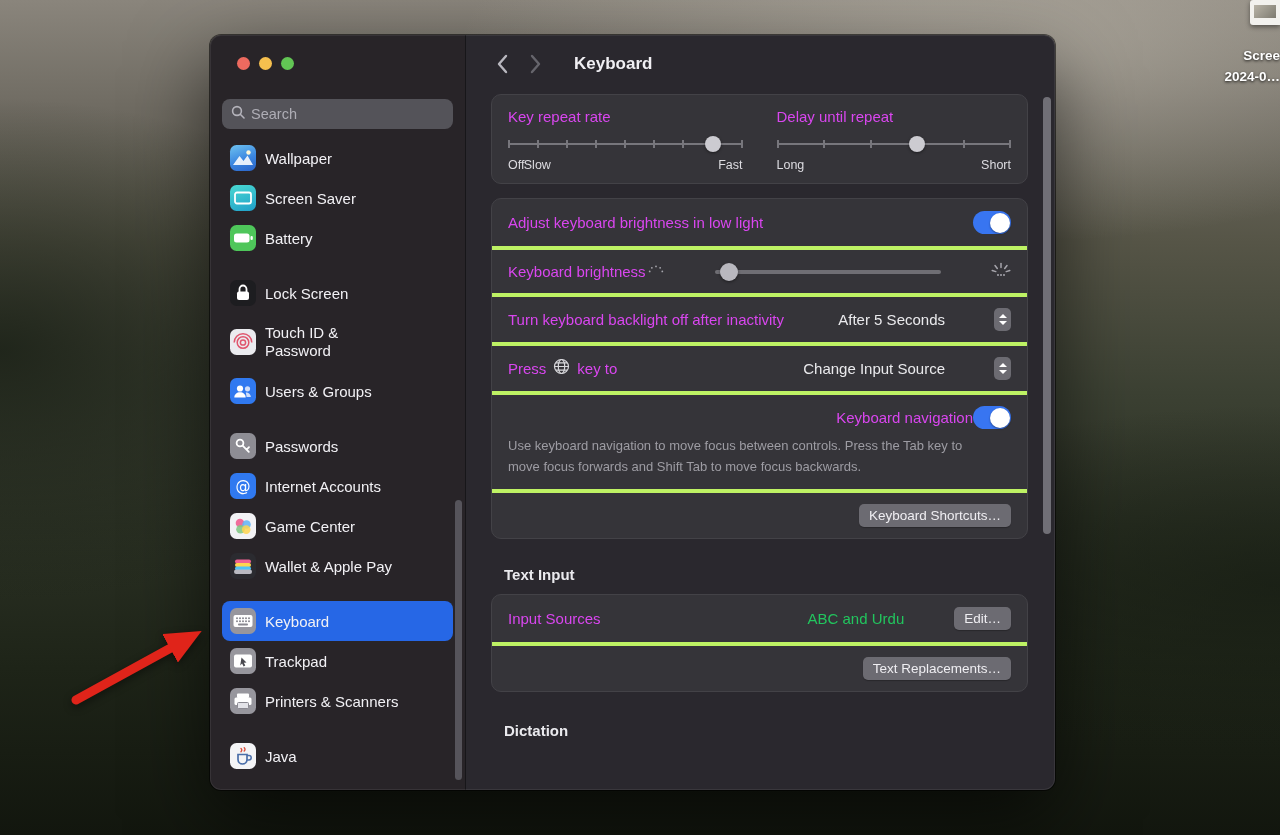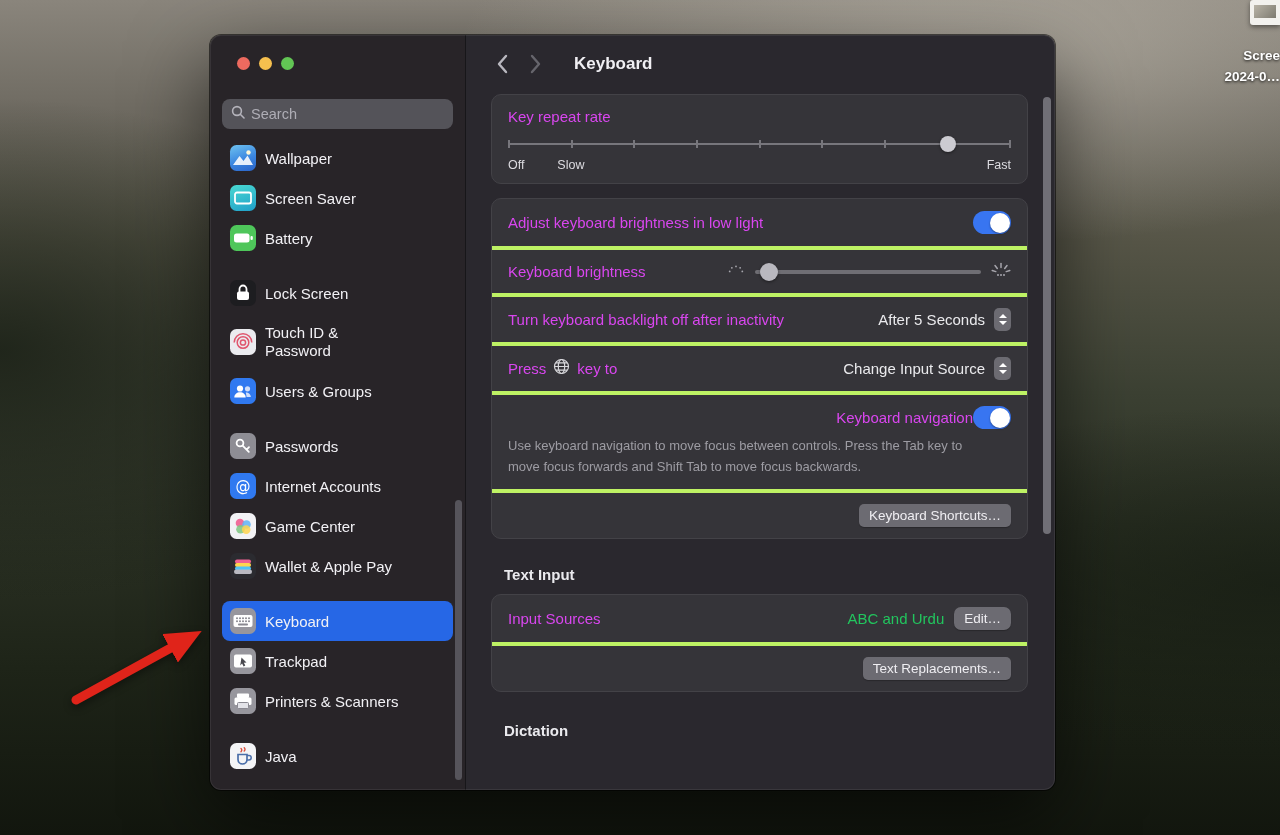--- a/index.html
+++ b/index.html
@@ -79,21 +79,21 @@
   .tl-start { position:absolute; left:0; }
   .tl-second { position:absolute; left:12.5%; transform:translateX(-50%); }
   .tl-end { position:absolute; right:0; }
 
   .card2 { margin-top:14px; }
   .crow { padding:11px 16px; display:flex; align-items:center; justify-content:space-between; min-height:47px; }
   .crow + .crow { border-top:4px solid #bef264; }
   .crow.block { display:block; }
   .crow .trow { display:flex; align-items:center; justify-content:flex-end; }
   .left-flex { display:flex; align-items:center; gap:7px; }
-  .right-flex { display:flex; align-items:center; }
+  .right-flex { display:flex; align-items:center;gap:40px; }
 
   .toggle { width:38px; height:23px; border-radius:13px; background:#3875f1; position:relative; flex:none; }
   .toggle .tknob { position:absolute; right:1.5px; top:1.5px; width:20px; height:20px;
     border-radius:50%; background:#fff; box-shadow:0 1px 2px rgba(0,0,0,.4); }
 
   .bslider { position:relative; width:226px; height:18px; margin:0 10px; }
   .bslider .track { position:absolute; left:0; right:0; top:7px; height:4px;
     border-radius:2px; background:#6f6e74; }
   .bknob { width:18px; height:18px; top:0; background:#b9b8bf; }
 
@@ -102,21 +102,21 @@
   .stepper { width:17px; height:23px; background:#6c6b72; border-radius:5px; margin-left:9px;
     display:flex; flex-direction:column; align-items:center; justify-content:center; gap:2.5px; flex:none; }
   .tri-up { width:0; height:0; border-left:4px solid transparent; border-right:4px solid transparent;
     border-bottom:4.5px solid #fff; }
   .tri-down { width:0; height:0; border-left:4px solid transparent; border-right:4px solid transparent;
     border-top:4.5px solid #fff; }
 
   .desc { font-size:13px; color:#9d9ca3; line-height:1.6; max-width:472px; margin-top:7px; }
   .btn { background:#6c6b72; border:none; color:#efeef2; font-size:13.5px;
     padding:4px 10px; border-radius:5px; font-family:inherit; box-shadow:0 1px 1px rgba(0,0,0,.25); }
-  .btn.ml { margin-left:10px;border-radius:7px; }
+  .btn.ml { margin-left:10px; }
   .crow.right { justify-content:flex-end; }
 
   .section-title { font-size:15px; font-weight:bold; color:#eaeaee; margin:27px 0 11px 13px; }
 
   .mscroll { position:absolute; right:4px; top:62px; width:8px; height:437px;
     background:#828188; border-radius:4px; opacity:.8; }
 
   
   .arrow { position:absolute; left:60px; top:608px; z-index:40;
     filter:drop-shadow(0 3px 4px rgba(0,0,0,.45)); }
@@ -350,20 +350,39 @@
                 <i></i>
                 <i></i>
                 <i></i>
               </span>
             <span class="knob" style="left: 87.5%;"></span>
           </div>
           <div class="tick-labels">
             <span class="tl-start">Off</span>
             <span class="tl-second">Slow</span>
             <span class="tl-end">Fast</span>
+          </div>
+        </div>
+        <div class="scol">
+          <div class="row-label">Delay until repeat</div>
+          <div class="tick-slider">
+            <span class="line"></span>
+            <span class="ticks">
+                <i></i>
+                <i></i>
+                <i></i>
+                <i></i>
+                <i></i>
+                <i></i>
+              </span>
+            <span class="knob" style="left: 60%;"></span>
+          </div>
+          <div class="tick-labels">
+            <span class="tl-start">Long</span>
+            <span class="tl-end">Short</span>
           </div>
         </div>
       </div>
 
       <div class="card card2">
         <div class="crow">
           <span class="row-label">Adjust keyboard brightness in low light</span>
           <span class="toggle">
               <span class="tknob"></span>
             </span>

